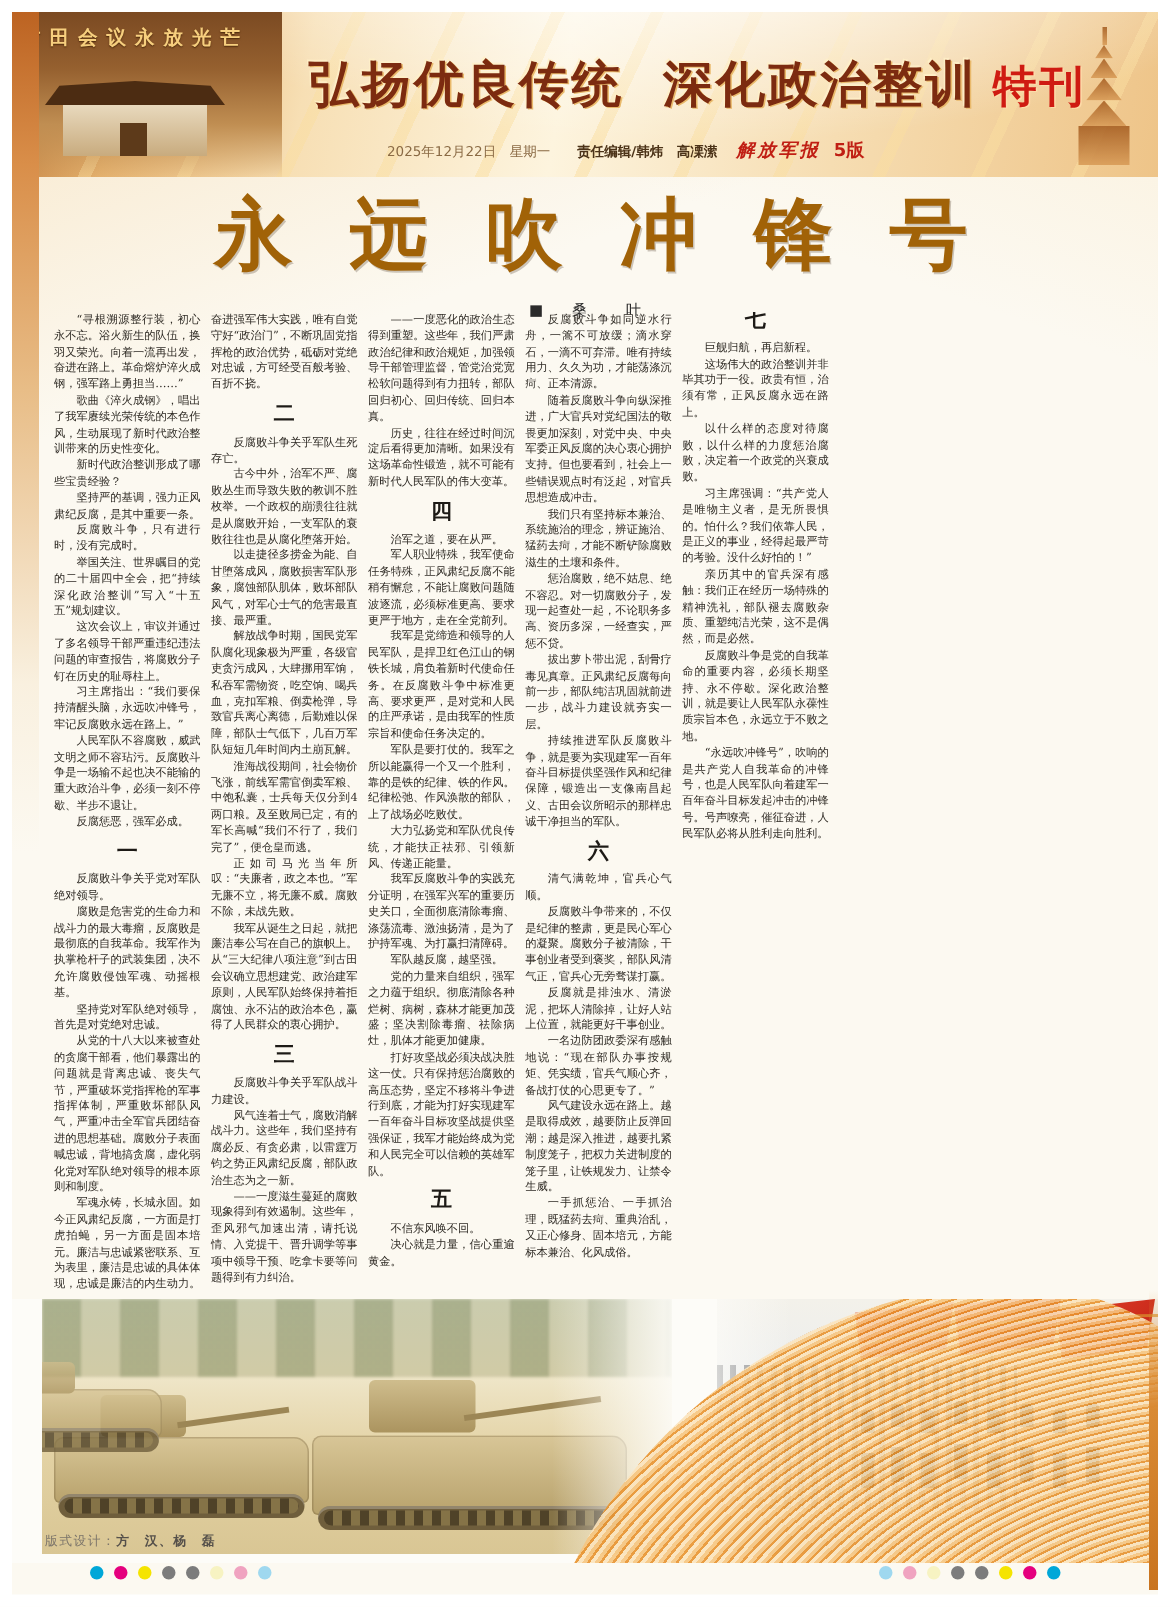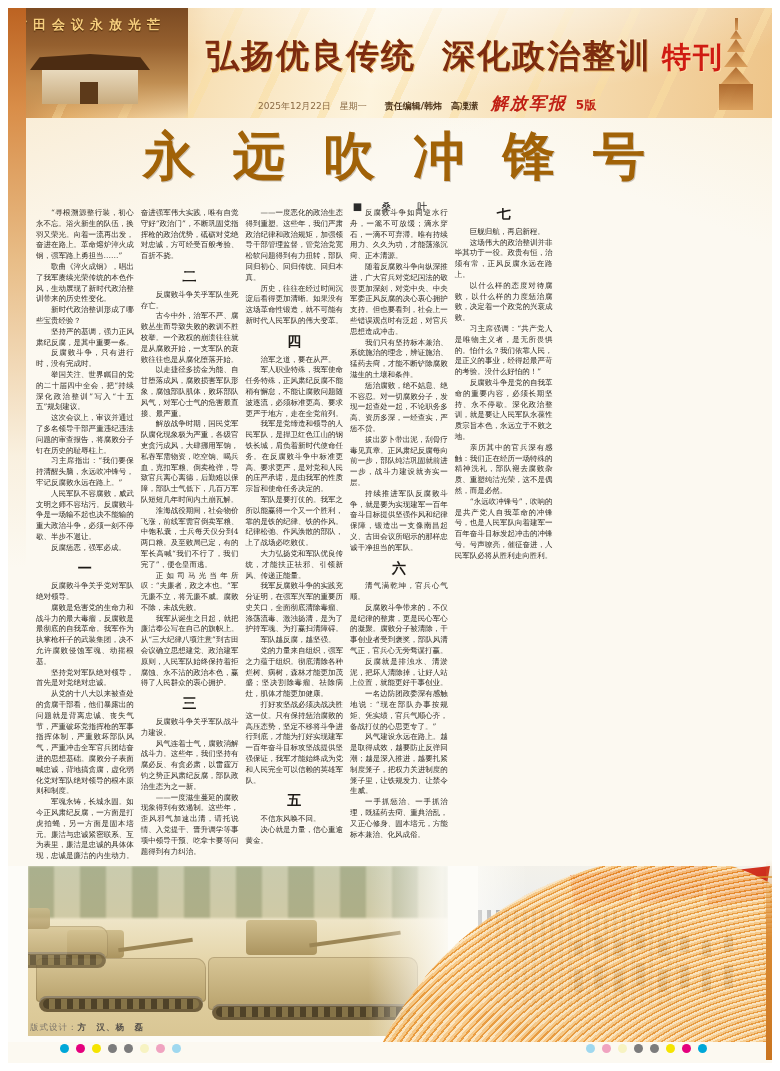--- a/index.html
+++ b/index.html
@@ -29,21 +29,21 @@
   .gutian .wall { position:absolute; left:34px; top:62px; width:96px; height:34px; background:linear-gradient(180deg,#e8d9bd,#c8ab7e); }
   .gutian .door { position:absolute; left:72px; top:74px; width:18px; height:22px; background:#5d3a1a; }
   .banner { position:absolute; left:198px; top:26px; width:460px; white-space:nowrap;
       font-weight:bold; font-size:33px; color:#7c2b10; letter-spacing:2px;
       text-shadow:1px 1px 0 #e9b96b, -1px -1px 0 rgba(255,240,200,.8); }
   .banner .gap { display:inline-block; width:26px; }
   .tekan { color:#cf1b12; font-size:29px; margin-left:10px; text-shadow:1px 1px 0 rgba(255,220,170,.9); }
   .dateline { position:absolute; left:250px; top:84px; width:470px; font-family:"DejaVu Sans","Liberation Sans",sans-serif;
       font-size:9px; color:#8a6a44; white-space:nowrap; }
   .dateline b { color:#4c3318; }
-  .paper-name { font-family:"DejaVu Serif",serif; font-style:italic; font-weight:bold; color:#c01f14; font-size:17px; margin-left:10px; letter-spacing:2px; }
+  .paper-name { font-family:"DejaVu Serif",serif; font-style:italic; font-weight:bold; color:#c01f14; font-size:12px; margin-left:10px; letter-spacing:2px; }
   .page-no { color:#c01f14; font-weight:bold; font-size:12px; margin-left:6px; }
   .pagoda { position:absolute; right:14px; top:10px; width:44px; height:96px; opacity:.85; }
   .pagoda div { background:linear-gradient(180deg,#a35a1e,#d89a55); margin:0 auto; }
   .p-spire { width:3px; height:12px; }
   .p-t1{width:12px;height:9px; clip-path:polygon(50% 0,100% 100%,0 100%);}
   .p-t2{width:18px;height:13px; clip-path:polygon(50% 0,100% 100%,0 100%);}
   .p-t3{width:24px;height:15px; clip-path:polygon(50% 0,100% 100%,0 100%);}
   .p-t4{width:30px;height:17px; clip-path:polygon(50% 0,100% 100%,0 100%);}
   .p-base{width:34px;height:26px;}
   
@@ -192,22 +192,22 @@
       <p>反腐败斗争带来的，不仅是纪律的整肃，更是民心军心的凝聚。腐败分子被清除，干事创业者受到褒奖，部队风清气正，官兵心无旁骛谋打赢。</p>
       <p>反腐就是排浊水、清淤泥，把坏人清除掉，让好人站上位置，就能更好干事创业。</p>
       <p>一名边防团政委深有感触地说：“现在部队办事按规矩、凭实绩，官兵气顺心齐，备战打仗的心思更专了。”</p>
       <p>风气建设永远在路上。越是取得成效，越要防止反弹回潮；越是深入推进，越要扎紧制度笼子，把权力关进制度的笼子里，让铁规发力、让禁令生威。</p>
       <p>一手抓惩治、一手抓治理，既猛药去疴、重典治乱，又正心修身、固本培元，方能标本兼治、化风成俗。</p>
       <div class="sec-head">七</div>
       <p>巨舰归航，再启新程。</p>
       <p>这场伟大的政治整训并非毕其功于一役。政贵有恒，治须有常，正风反腐永远在路上。</p>
       <p>以什么样的态度对待腐败，以什么样的力度惩治腐败，决定着一个政党的兴衰成败。</p>
       <p>习主席强调：“共产党人是唯物主义者，是无所畏惧的。怕什么？我们依靠人民，是正义的事业，经得起最严苛的考验。没什么好怕的！”</p>
+      <p>亲历其中的官兵深有感触：我们正在经历一场特殊的精神洗礼，部队褪去腐败杂质、重塑纯洁光荣，这不是偶然，而是必然。</p>
       <p>反腐败斗争是党的自我革命的重要内容，必须长期坚持、永不停歇。深化政治整训，就是要让人民军队永葆性质宗旨本色，永远立于不败之地。</p>
-      <p>亲历其中的官兵深有感触：我们正在经历一场特殊的精神洗礼，部队褪去腐败杂质、重塑纯洁光荣，这不是偶然，而是必然。</p>
       <p>“永远吹冲锋号”，吹响的是共产党人自我革命的冲锋号，也是人民军队向着建军一百年奋斗目标发起冲击的冲锋号。号声嘹亮，催征奋进，人民军队必将从胜利走向胜利。</p>
     </main>
 
   <div class="photo-strip">
     <div class="photo-left">
       <div class="trees"></div>
       <div class="afv" style="left:8px; top:52px; width:170px; height:96px;">
         <div class="hull"></div>
           <div class="turret"></div>
           <div class="barrel"></div>

